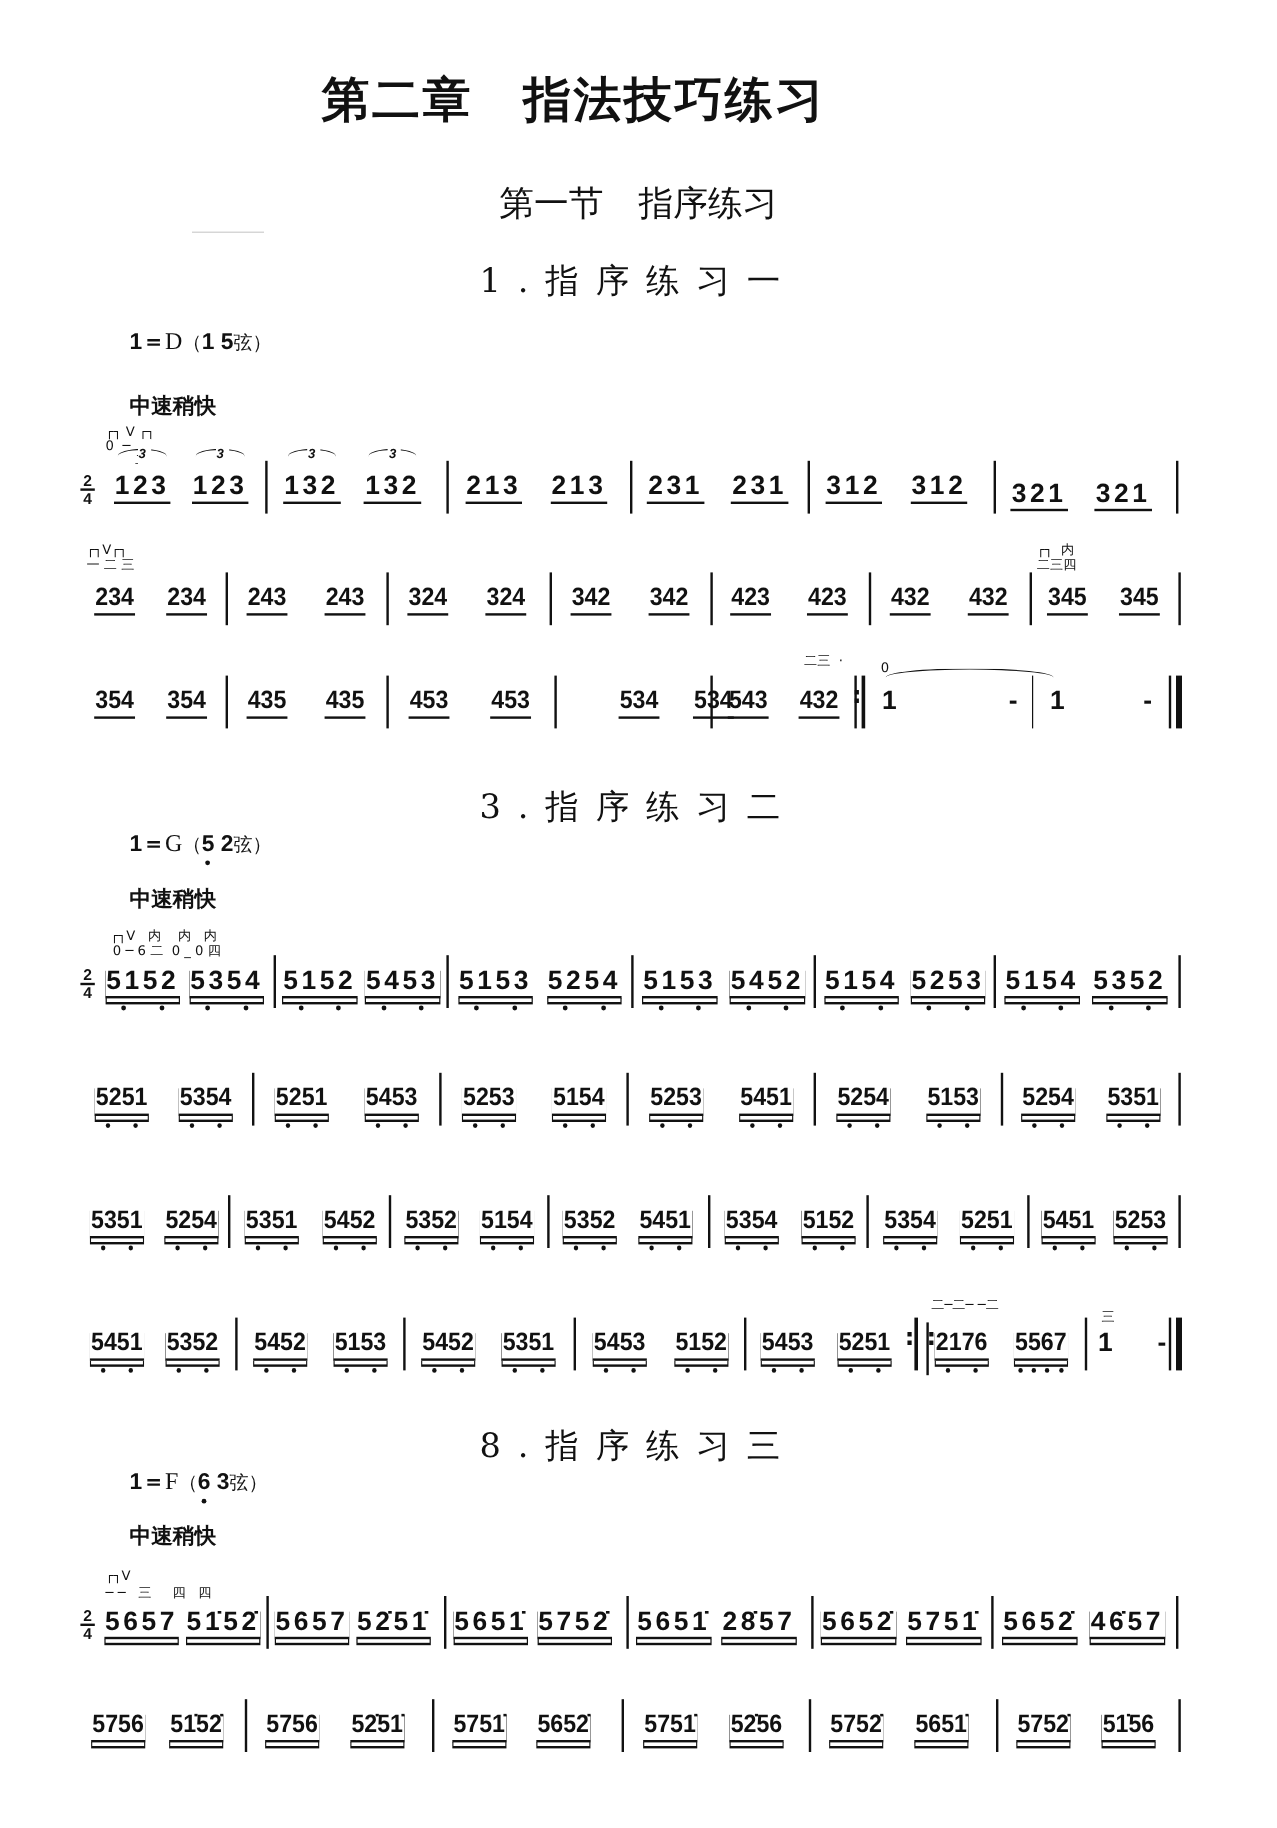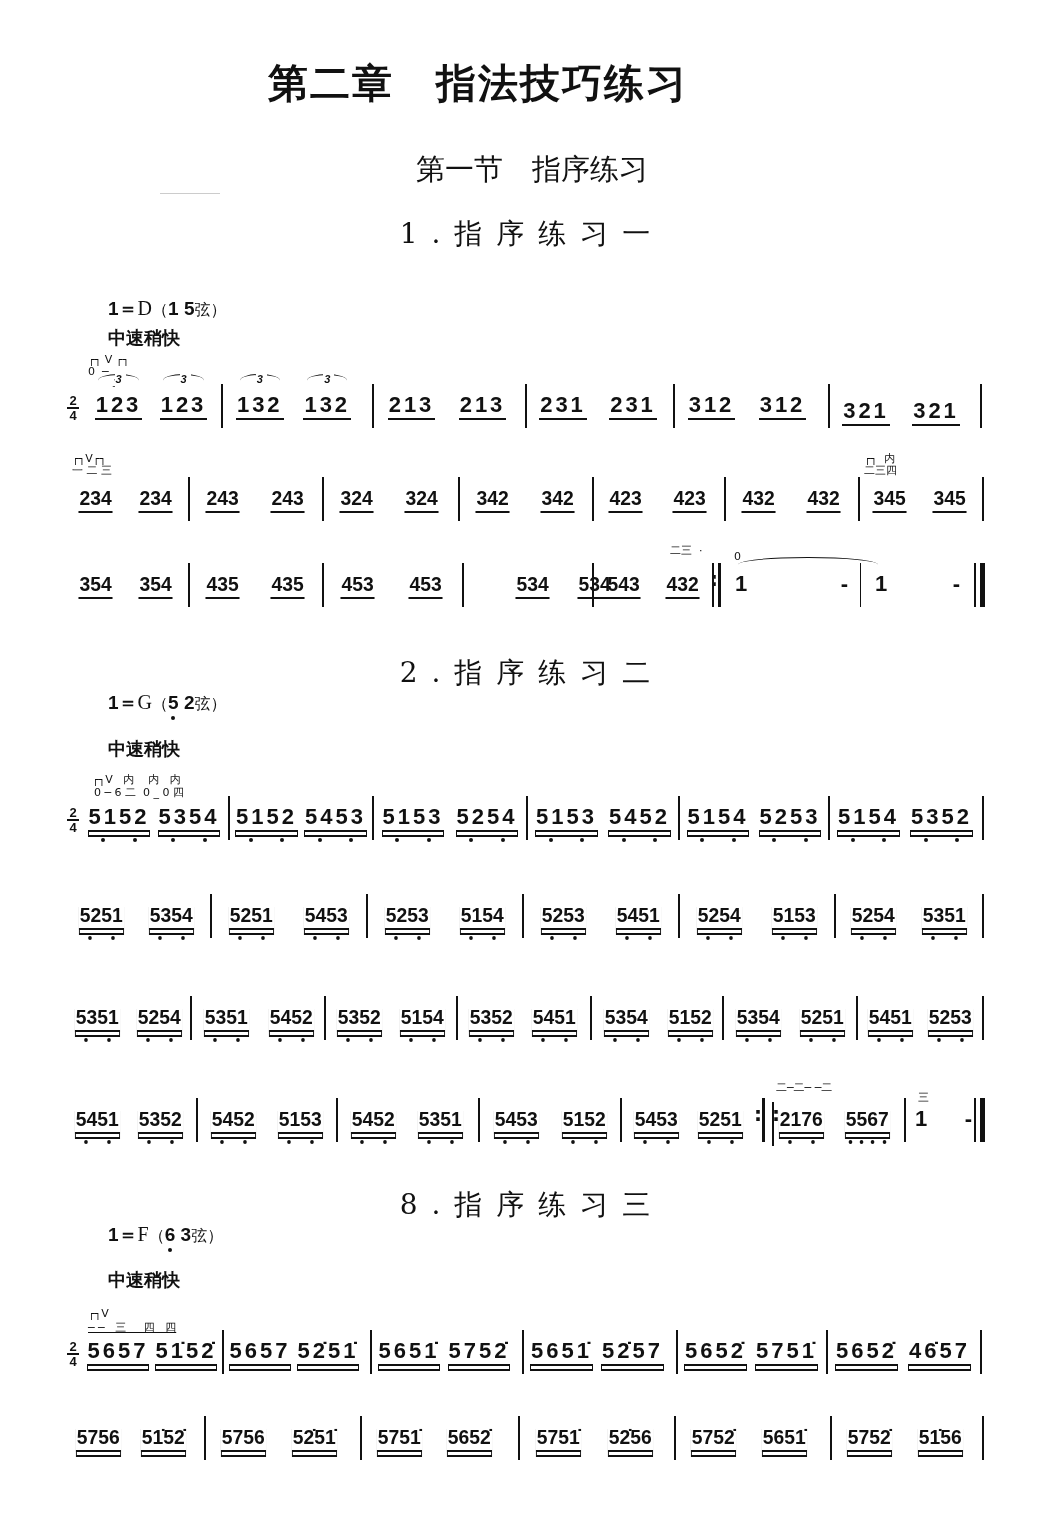--- a/index.html
+++ b/index.html
@@ -39,21 +39,21 @@
   .smalldot { position:absolute; left:160px; top:193px; width:60px; height:1px; background:#ccc; }
 </style>
 </head>
 <body>
 
 <div class="chapter-title">第二章　指法技巧练习</div>
 <div class="section-title">第一节　指序练习</div>
 <div class="smalldot"></div>
 
 <div class="ex-title" style="top:215px;">1.指序练习一</div>
-<div class="key" style="top:296px;">
+<div class="key" style="top:272px;">
   <span>1＝</span><span class="k-serif">D</span><span class="k-cjk">（</span><span>1</span> <span>5</span><span class="k-cjk">弦</span><span class="k-cjk">）</span>
 </div>
 <div class="tempo" style="top:326px;">中速稍快</div>
 
 <div class="line" style="top:392px;">
   <div class="anno" style="left:22px; top:-38px;">┌┐ V ┌┐
 0  ─  ─
        二</div>
   <div class="timesig">
       <span>2</span>
@@ -176,21 +176,21 @@
     <span class="dash">-</span>
   </div>
   <div class="barline" style="left:794px; width:1px;"></div>
   <div class="measure" style="left:796px; width:110px; justify-content:space-between; padding:0 12px; box-sizing:border-box;">
     <span class="beat">1</span>
     <span class="dash">-</span>
   </div>
   <div class="barline final" style="left:914px;"></div>
 </div>
 
-<div class="ex-title" style="top:654px;">2.指序练习二</div>
+<div class="ex-title" style="top:654px;">3.指序练习二</div>
 <div class="key" style="top:690px;">
   <span>1＝</span><span class="k-serif">G</span><span class="k-cjk">（</span><span class="dotlow">5</span> <span>2</span><span class="k-cjk">弦</span><span class="k-cjk">）</span>
 </div>
 <div class="tempo" style="top:737px;">中速稍快</div>
 
 <div class="line" style="top:804px;">
   <div class="anno" style="left:26px; top:-30px;">┌┐V   内    内   内</div>
   <div class="anno" style="left:28px; top:-17px;">0 ─ 6 二  0 _ 0 四</div>
   <div class="timesig">
       <span>2</span>
@@ -493,21 +493,21 @@
 </div>
 
 <div class="ex-title" style="top:1186px;">8.指序练习三</div>
 <div class="key" style="top:1222px;">
   <span>1＝</span><span class="k-serif">F</span><span class="k-cjk">（</span><span class="dotlow">6</span> <span>3</span><span class="k-cjk">弦</span><span class="k-cjk">）</span>
 </div>
 <div class="tempo" style="top:1268px;">中速稍快</div>
 
 <div class="line" style="top:1338px;">
   <div class="anno" style="left:22px; top:-30px;">┌┐V</div>
-  <div class="anno" style="left:22px; top:-16px;text-decoration:underline;">─ ─   三     四   四</div>
+  <div class="anno" style="left:22px; top:-16px;">─ ─   三     四   四</div>
   <div class="timesig">
       <span>2</span>
       <span class="bar"></span>
       <span>4</span>
     </div>
   <div class="measure" style="left:18px; width:136px;">
     <span class="beat u2">5657</span>
     <span class="beat u2">51̇52̇</span>
   </div>
   <div class="barline" style="left:156px;"></div>
@@ -516,21 +516,21 @@
     <span class="beat u2">52̇51̇</span>
   </div>
   <div class="barline" style="left:304px;"></div>
   <div class="measure" style="left:308px; width:140px;">
     <span class="beat u2">5651̇</span>
     <span class="beat u2">5752̇</span>
   </div>
   <div class="barline" style="left:456px;"></div>
   <div class="measure" style="left:460px; width:142px;">
     <span class="beat u2">5651̇</span>
-    <span class="beat u2">52̇57</span>
+    <span class="beat u2">28̇57</span>
   </div>
   <div class="barline" style="left:610px;"></div>
   <div class="measure" style="left:614px; width:142px;">
     <span class="beat u2">5652̇</span>
     <span class="beat u2">5751̇</span>
   </div>
   <div class="barline" style="left:760px;"></div>
   <div class="measure" style="left:764px; width:146px;">
     <span class="beat u2">5652̇</span>
     <span class="beat u2">46̇57</span>

